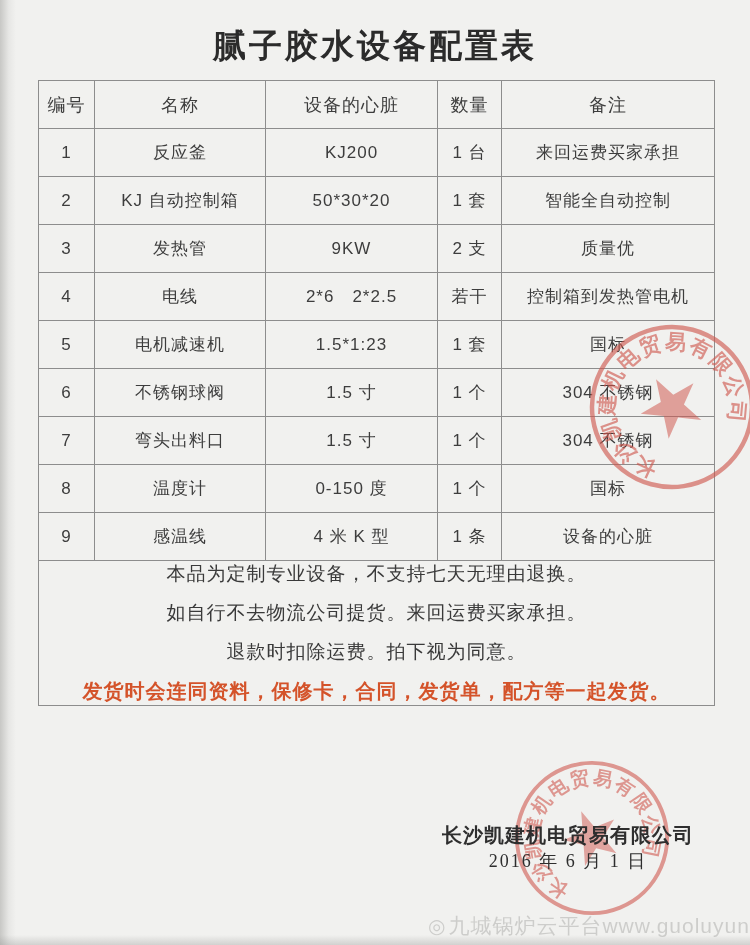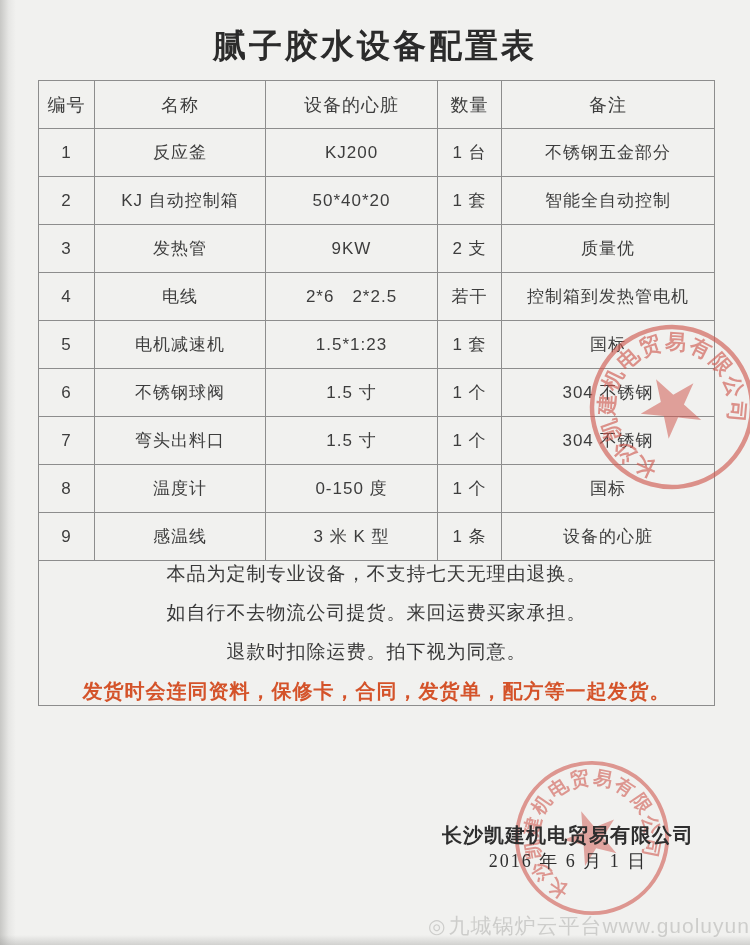--- a/index.html
+++ b/index.html
@@ -92,26 +92,26 @@
       <th>数量</th>
       <th>备注</th>
     </tr>
   </thead>
   <tbody>
     <tr>
       <td>1</td>
       <td>反应釜</td>
       <td>KJ200</td>
       <td>1 台</td>
-      <td>不锈钢五金部分</td>
+      <td>来回运费买家承担</td>
     </tr>
     <tr>
       <td>2</td>
       <td>KJ 自动控制箱</td>
-      <td>50*40*20</td>
+      <td>50*30*20</td>
       <td>1 套</td>
       <td>智能全自动控制</td>
     </tr>
     <tr>
       <td>3</td>
       <td>发热管</td>
       <td>9KW</td>
       <td>2 支</td>
       <td>质量优</td>
     </tr>
@@ -146,21 +146,21 @@
     <tr>
       <td>8</td>
       <td>温度计</td>
       <td>0-150 度</td>
       <td>1 个</td>
       <td>国标</td>
     </tr>
     <tr>
       <td>9</td>
       <td>感温线</td>
-      <td>3 米 K 型</td>
+      <td>4 米 K 型</td>
       <td>1 条</td>
       <td>设备的心脏</td>
     </tr>
     <tr>
       <td class="notes-cell" colspan="5">
         <div class="notes">
           <div class="note-line">本品为定制专业设备，不支持七天无理由退换。</div>
           <div class="note-line">如自行不去物流公司提货。来回运费买家承担。</div>
           <div class="note-line">退款时扣除运费。拍下视为同意。</div>
           <div class="note-highlight" style="color:#d4532a">发货时会连同资料，保修卡，合同，发货单，配方等一起发货。</div>

